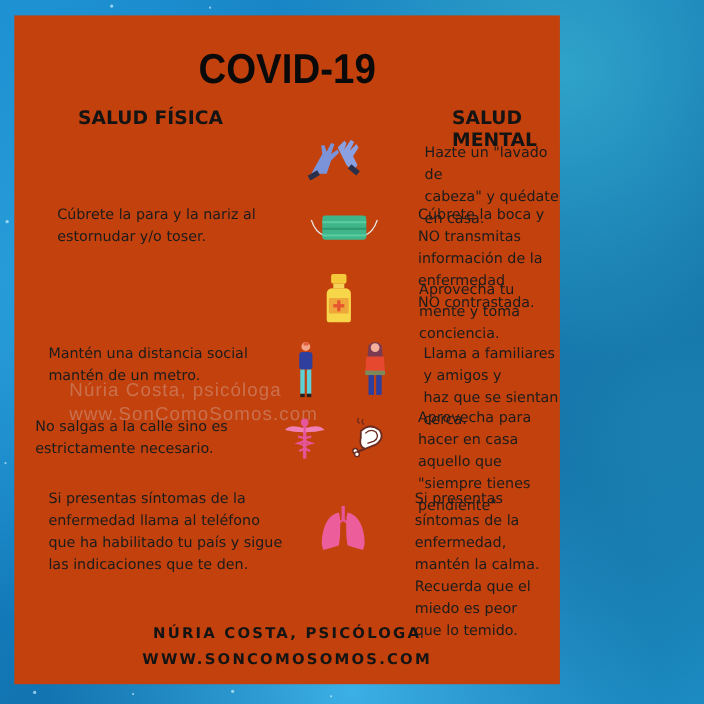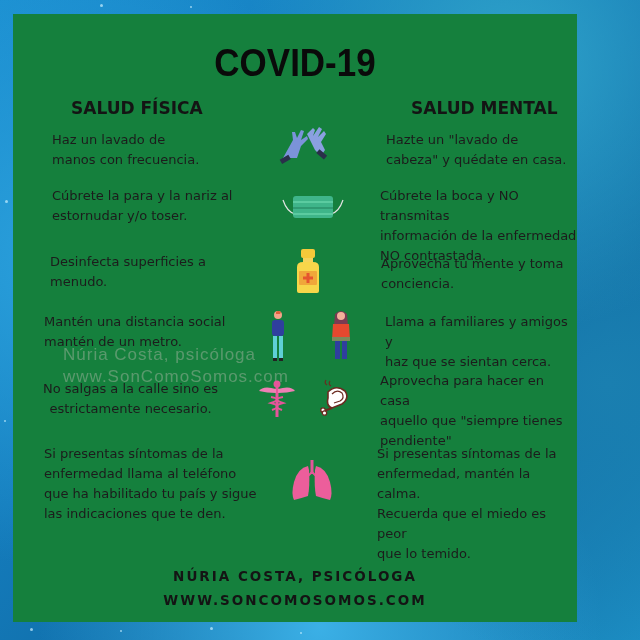--- a/index.html
+++ b/index.html
@@ -11,22 +11,22 @@
         radial-gradient(circle at 80% 10%, #2fa3c9 0%, rgba(47,163,201,0) 35%),
         radial-gradient(circle at 95% 60%, #1a7fb0 0%, rgba(26,127,176,0) 40%),
         radial-gradient(circle at 10% 40%, #2aa0dc 0%, rgba(42,160,220,0) 45%),
         radial-gradient(circle at 50% 98%, #3bb0e6 0%, rgba(59,176,230,0) 40%),
         linear-gradient(135deg, #1b8fd1 0%, #147bbb 40%, #0f6aa3 70%, #1c8ec4 100%);
     }
     .speck { position: absolute; border-radius: 50%; background: rgba(200,240,255,0.7); }
     .card {
       position: absolute;
       left: 13px; top: 14px;
-      width: 564px; height: 608px;
-      background: #15803d;
+      width: 496px; height: 608px;
+      background: #c2410c;
     }
     .title {
       position: absolute;
       left: 0; right: 0; top: 28px;
       text-align: center;
       font-family: "Liberation Sans", sans-serif;
       font-weight: bold;
       font-size: 38px;
       letter-spacing: 0px;
       color: #0a0a0a;
@@ -86,22 +86,20 @@
 <div class="speck" style="left:100px;top:4px;width:3px;height:3px;"></div>
 <div class="speck" style="left:190px;top:6px;width:2px;height:2px;"></div>
 
 <div class="card">
 
   <div class="title">COVID-19</div>
 
   <div class="col-head left">SALUD FÍSICA</div>
   <div class="col-head right">SALUD MENTAL</div>
 
-  <div class="txt" style="left:39px;top:116px;">Haz un lavado de
-manos con frecuencia.</div>
   <div class="icon" style="left:264px;top:110px;width:56px;height:44px;">
     <svg width="56" height="44" viewBox="0 0 56 44">
       <path d="M6 34 L16 16 L15 8 L18 8 L20 14 L24 6 L27 7 L24 16 L30 12 L31 15 L24 22 L20 34 Z" fill="#7b93d9"></path>
       <rect x="3" y="33" width="10" height="5" transform="rotate(-30 8 35)" fill="#2a2f4a"></rect>
       <path d="M30 10 L36 4 L38 6 L36 12 L42 3 L45 5 L41 13 L47 7 L49 10 L44 18 L48 26 L44 32 L38 26 Z" fill="#8aa0e0"></path>
       <rect x="40" y="28" width="10" height="5" transform="rotate(40 45 30)" fill="#2a2f4a"></rect>
     </svg>
   </div>
   <div class="txt" style="left:373px;top:116px;">Hazte un "lavado de
 cabeza" y quédate en casa.</div>
@@ -115,22 +113,20 @@
       <rect x="12" y="6" width="40" height="22" rx="3" fill="#3fb58a"></rect>
       <rect x="12" y="11" width="40" height="2" fill="#5bcba0"></rect>
       <rect x="12" y="17" width="40" height="2" fill="#2f9a72"></rect>
       <rect x="12" y="23" width="40" height="2" fill="#5bcba0"></rect>
     </svg>
   </div>
   <div class="txt" style="left:367px;top:172px;">Cúbrete la boca y NO transmitas
 información de la enfermedad
 NO contrastada.</div>
 
-  <div class="txt" style="left:37px;top:238px;">Desinfecta superficies a
-menudo.</div>
   <div class="icon" style="left:278px;top:233px;width:34px;height:48px;">
     <svg width="34" height="48" viewBox="0 0 34 48">
       <rect x="10" y="2" width="14" height="9" rx="2" fill="#f5c93a"></rect>
       <rect x="12" y="11" width="10" height="4" fill="#f5d35a"></rect>
       <path d="M6 20 Q6 15 12 15 L22 15 Q28 15 28 20 L28 44 Q28 46 26 46 L8 46 Q6 46 6 44 Z" fill="#f7d64a"></path>
       <rect x="8" y="24" width="18" height="14" rx="1" fill="#f0a73a"></rect>
       <rect x="15.5" y="26" width="3" height="10" fill="#e5552f"></rect>
       <rect x="12" y="29.5" width="10" height="3" fill="#e5552f"></rect>
     </svg>
   </div>
@@ -159,21 +155,21 @@
       <rect x="5" y="31" width="5" height="18" fill="#2f3f9e"></rect>
       <rect x="12" y="31" width="5" height="18" fill="#2f3f9e"></rect>
     </svg>
   </div>
   <div class="txt" style="left:372px;top:298px;">Llama a familiares y amigos y
 haz que se sientan cerca.</div>
 
   <div class="watermark">Núria Costa, psicóloga
 www.SonComoSomos.com</div>
 
-  <div class="txt" style="left:30px;top:365px;text-align:center;">No salgas a la calle sino es
+  <div class="txt" style="left:19px;top:365px;">No salgas a la calle sino es
 estrictamente necesario.</div>
   <div class="icon" style="left:244px;top:365px;width:40px;height:40px;">
     <svg width="40" height="40" viewBox="0 0 40 40">
       <circle cx="20" cy="5" r="3.5" fill="#e5559a"></circle>
       <rect x="18.5" y="6" width="3" height="32" fill="#e5559a"></rect>
       <path d="M19 10 Q6 6 2 12 Q10 14 19 14 Z" fill="#ef7fb5"></path>
       <path d="M21 10 Q34 6 38 12 Q30 14 21 14 Z" fill="#ef7fb5"></path>
       <path d="M14 18 Q26 20 14 24 Q26 27 15 31" stroke="#e5559a" stroke-width="2" fill="none"></path>
       <path d="M26 18 Q14 20 26 24 Q14 27 25 31" stroke="#e5559a" stroke-width="2" fill="none"></path>
     </svg>

